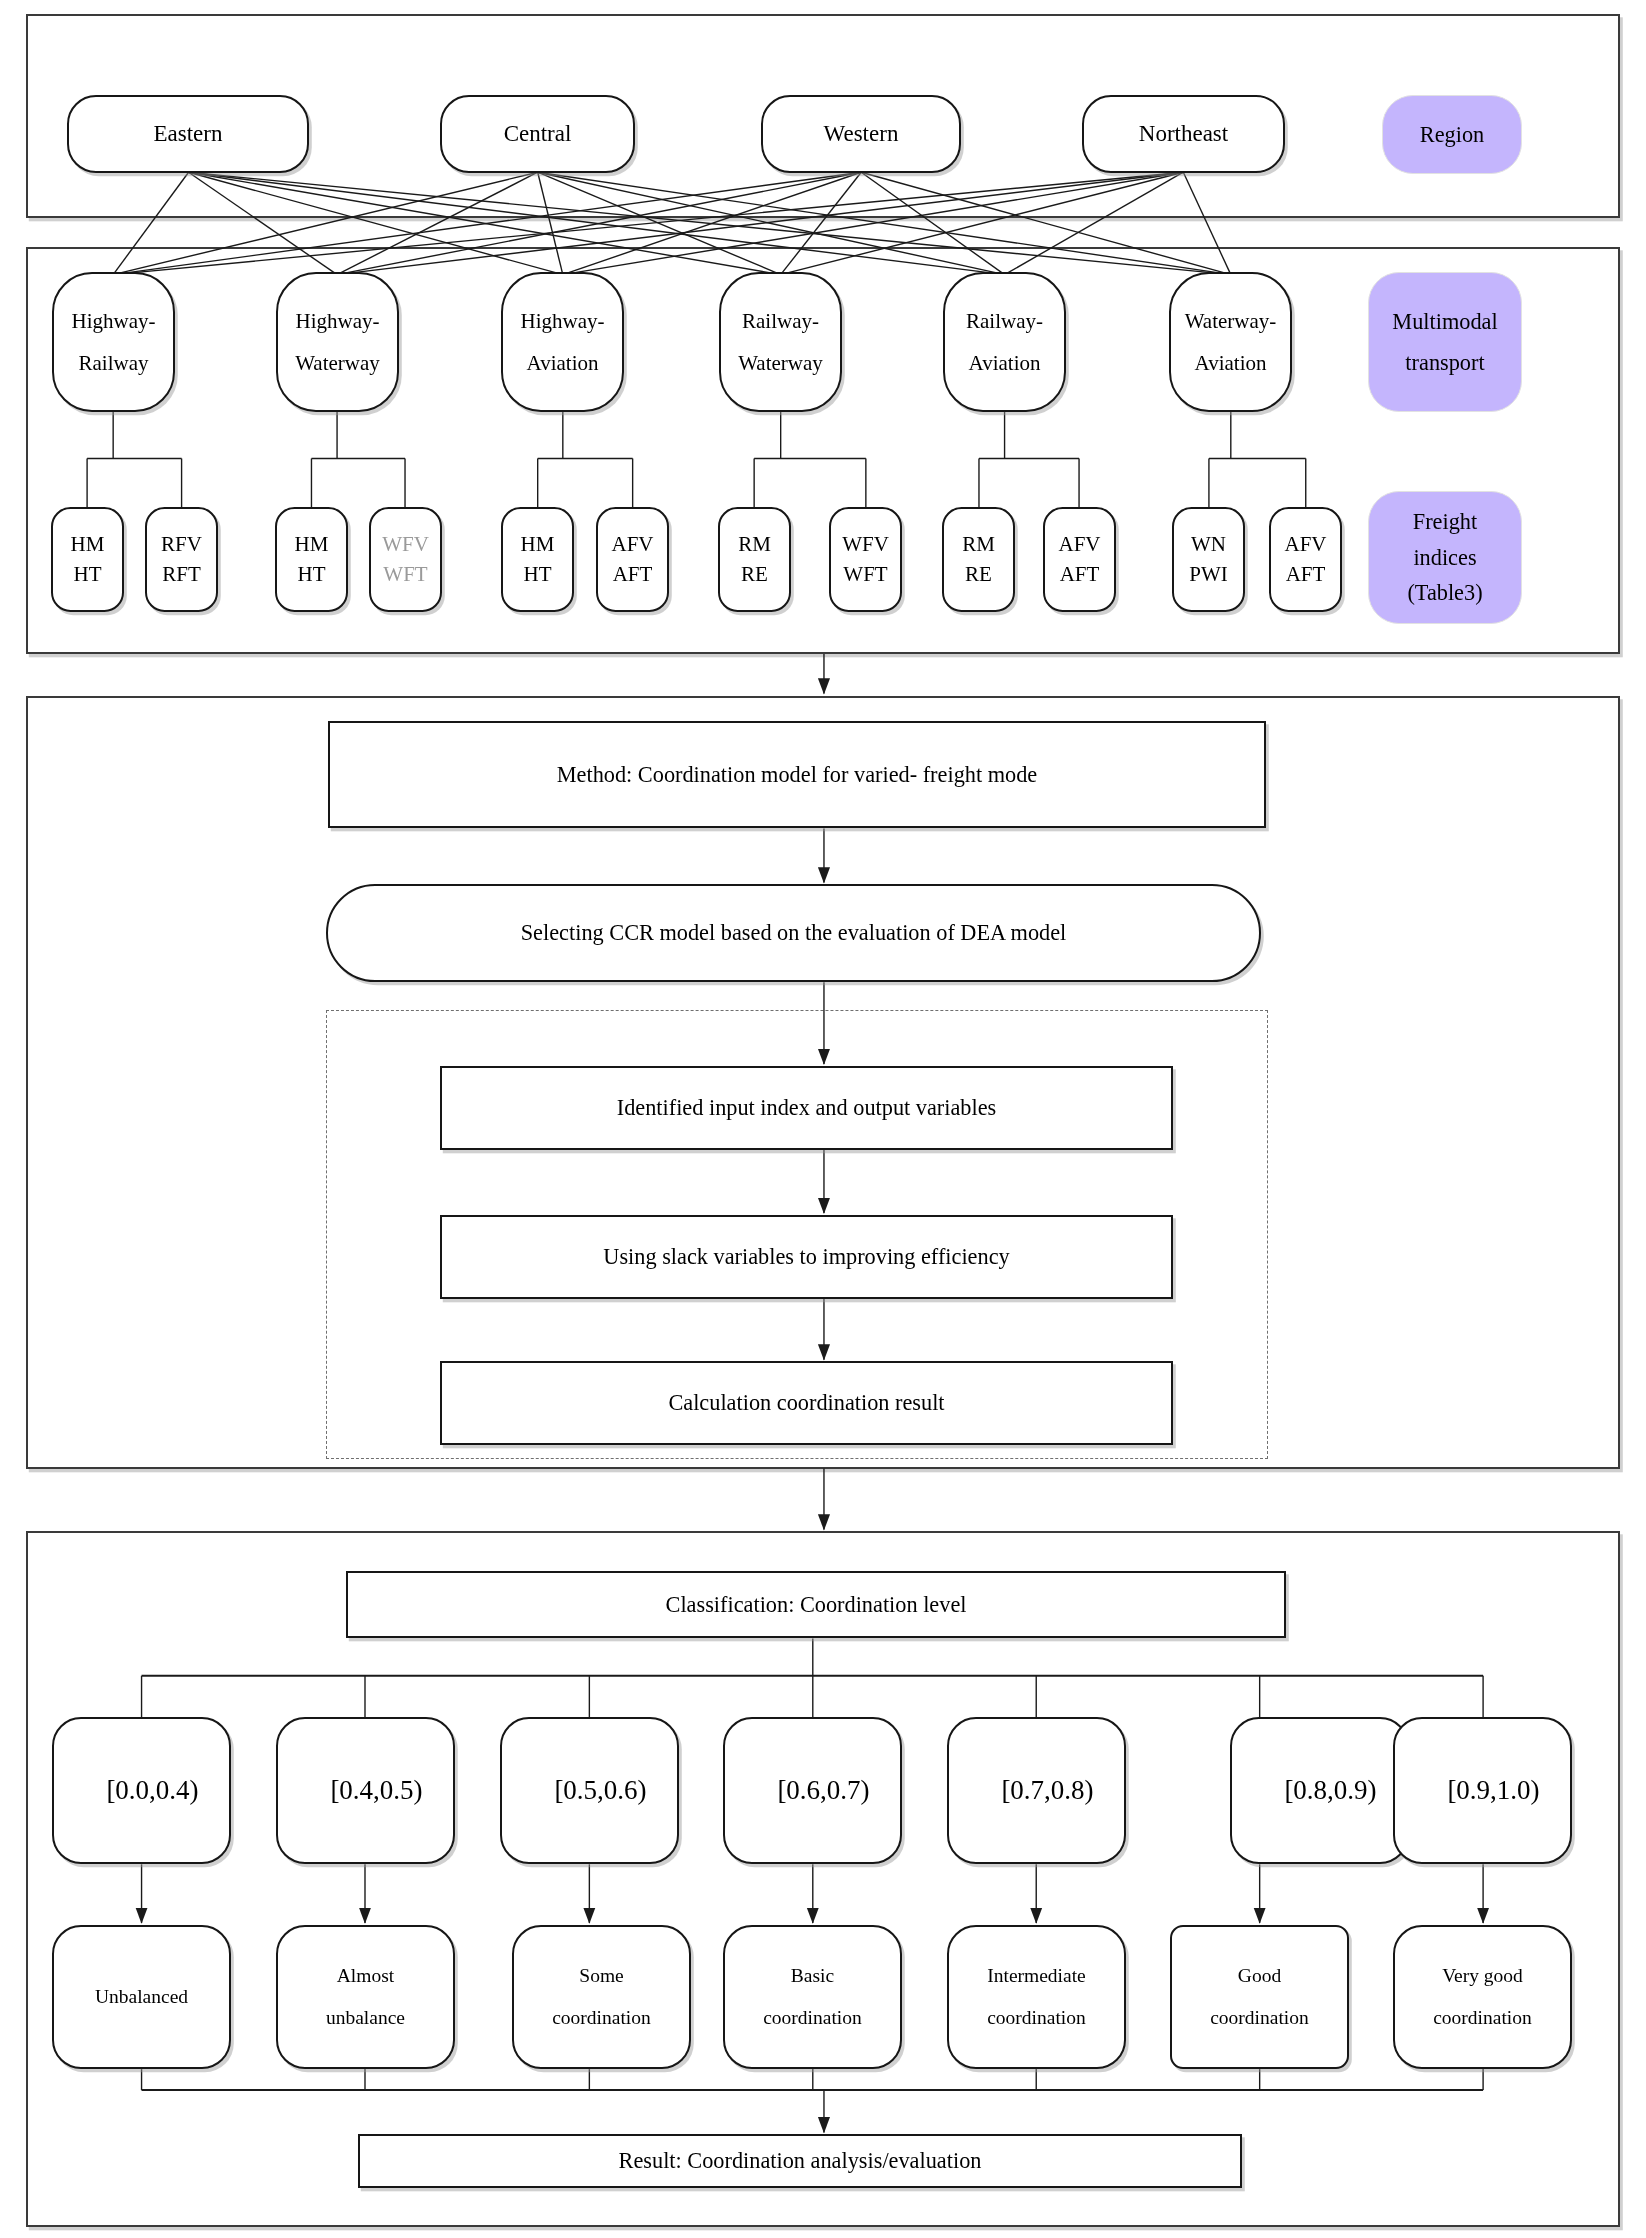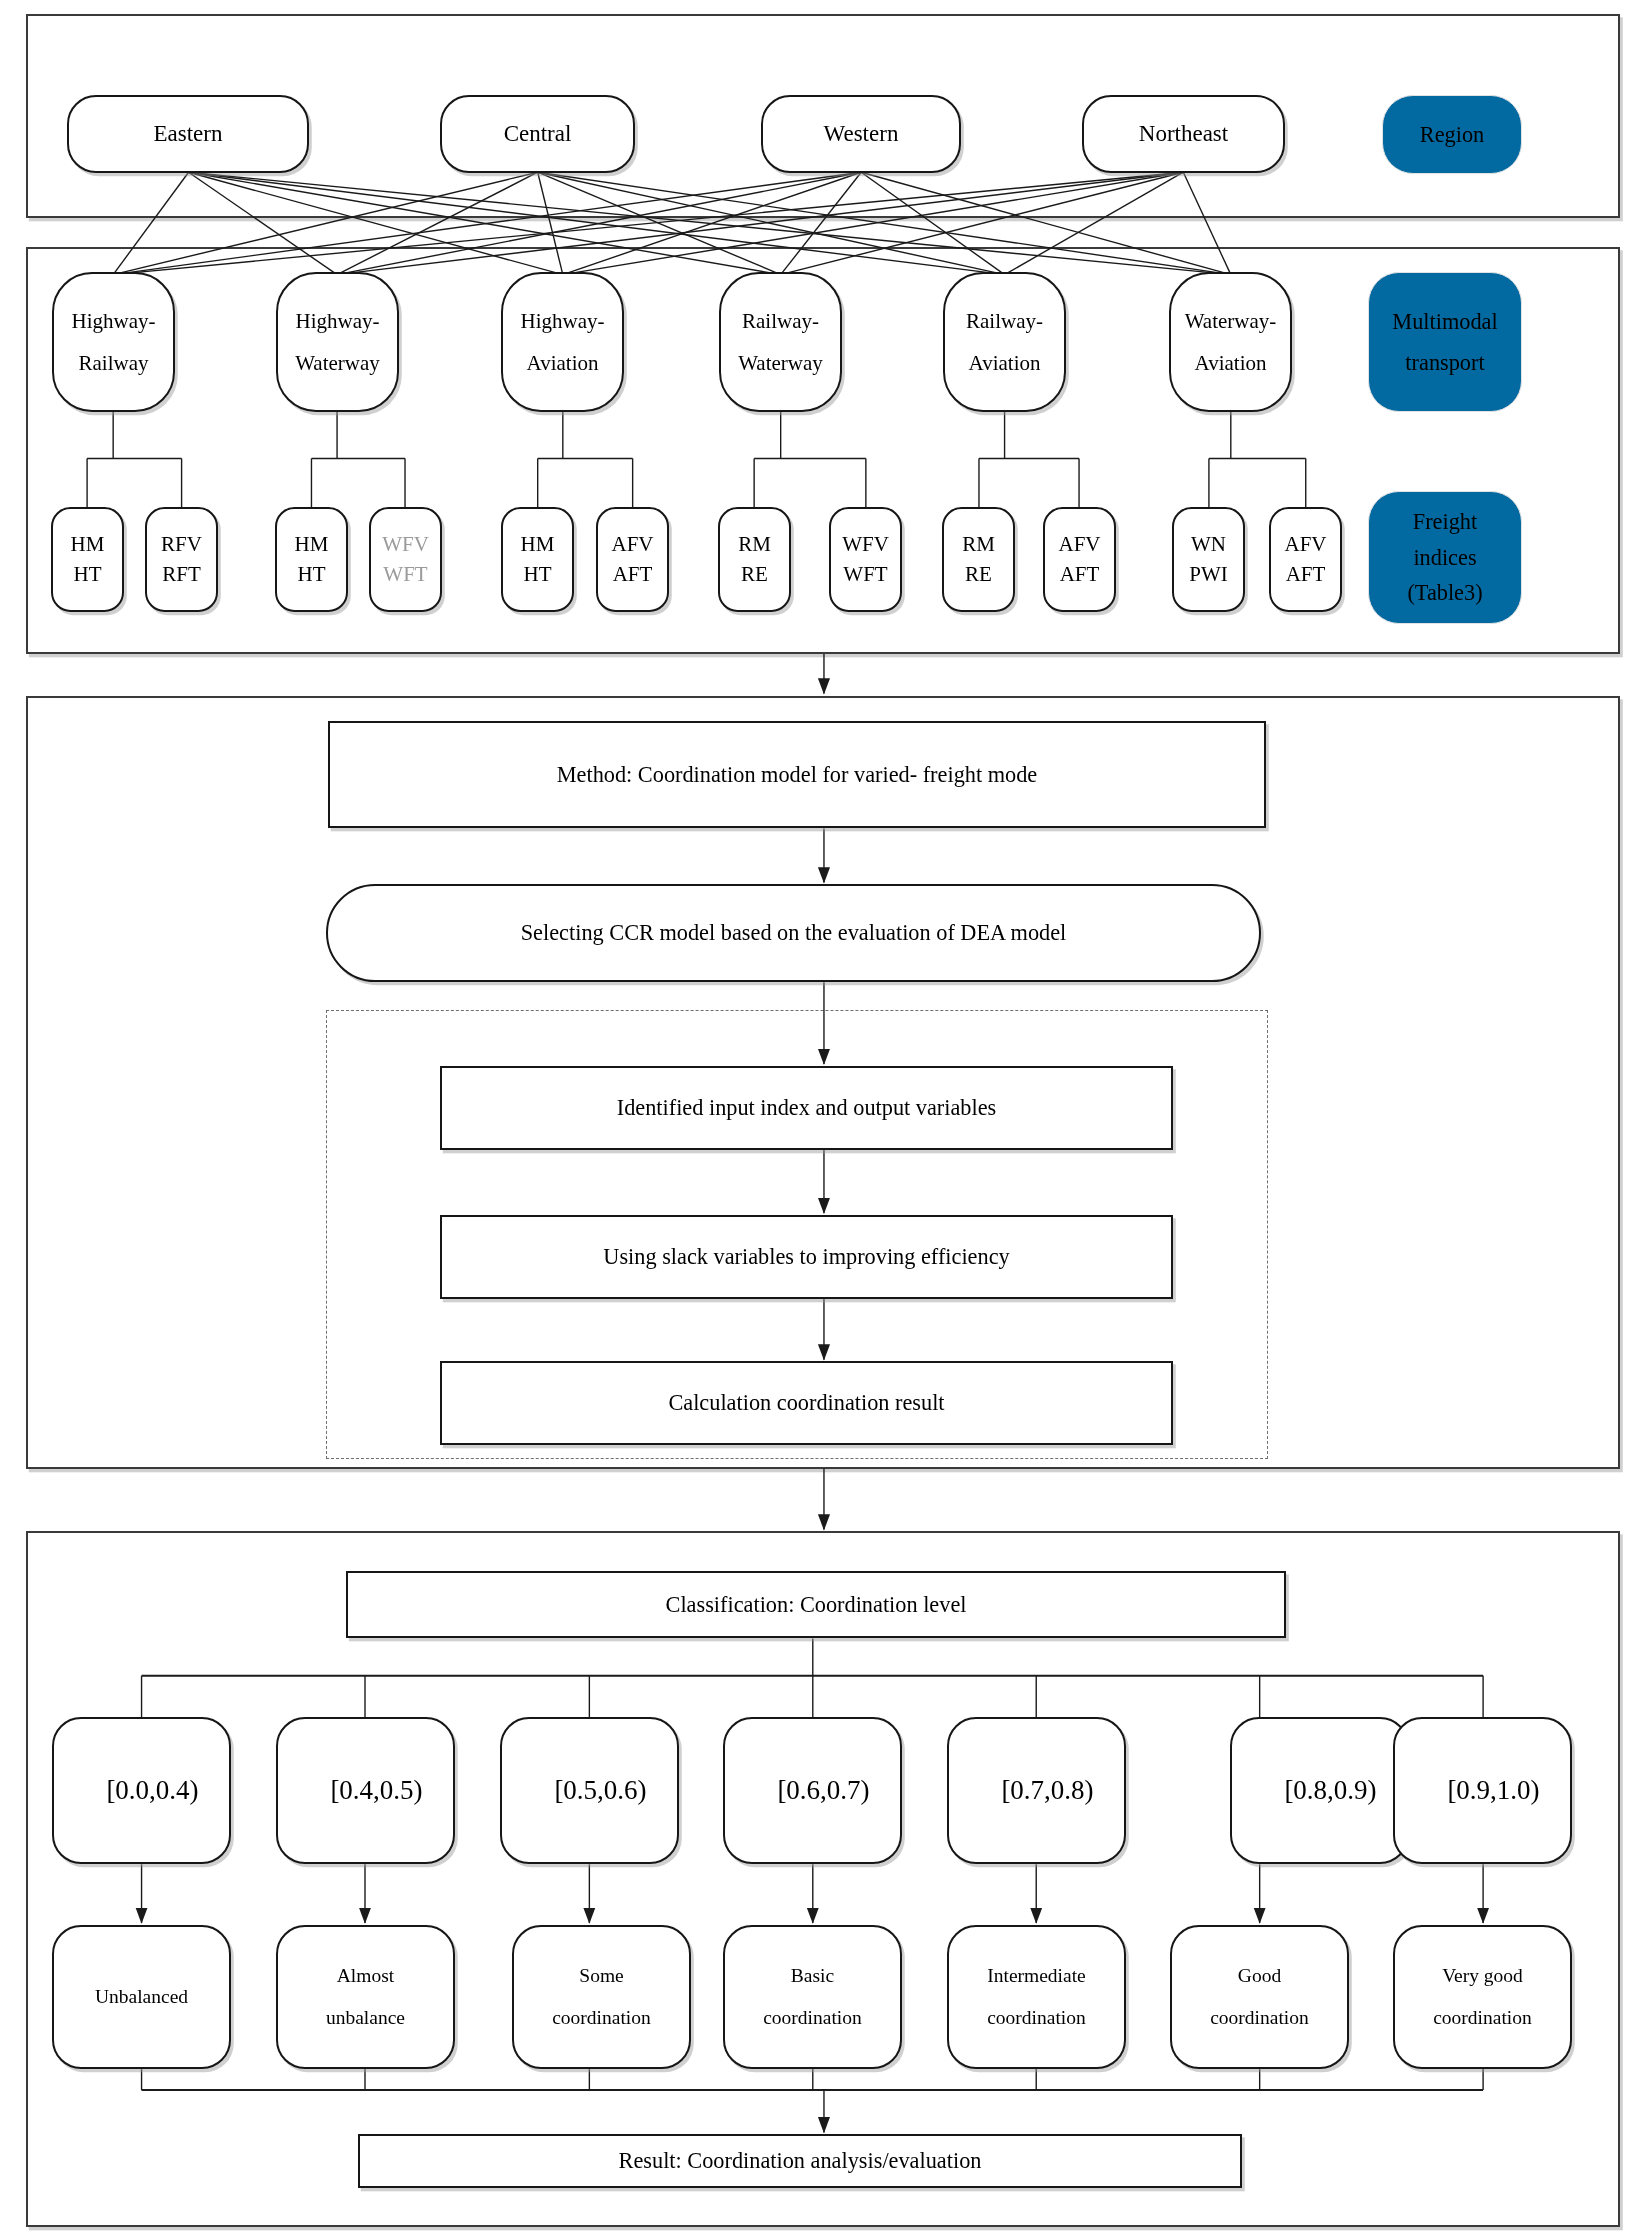--- a/index.html
+++ b/index.html
@@ -14,21 +14,21 @@
        box-shadow:2.8px 3.3px 0 rgba(150,150,150,.45);}
   .rbox{border-radius:29px;font-size:23px;}
   .mbox{border-radius:40px;font-size:21px;gap:20.5px;line-height:1.05;}
   .fbox{border-radius:19.5px;font-size:21px;gap:9.3px;line-height:1.0;}
   .gbox{border-radius:29px;font-size:27px;padding-left:22px;}
   .lbox{border-radius:29px;font-size:19.5px;gap:21.4px;line-height:1.05;}
   .rect{border-radius:0;font-size:22.3px;padding:0 14px;}
   .ccr{border-radius:54px;font-size:22.3px;}
   .muted span{color:#9a9a9a;}
   .sidelabel{position:absolute;z-index:3;display:flex;flex-direction:column;align-items:center;justify-content:center;
-             text-align:center;font-size:22.3px;gap:17.7px;line-height:1.05;background:#0369a1;
+             text-align:center;font-size:22.3px;gap:17.7px;line-height:1.05;background:#c4b5fd;
              border:1.9px solid #e2e2e2;border-radius:31px;box-sizing:border-box;}
 </style>
 </head>
 <body>
 
 <div class="canvas">
 
   <div class="container" style="left:25.6px;top:14px;width:1594px;height:204px;"></div>
   <div class="container" style="left:25.6px;top:247px;width:1594px;height:407px;"></div>
   <div class="container" style="left:25.6px;top:696px;width:1594px;height:773px;"></div>
@@ -248,21 +248,21 @@
         <span>coordination</span>
       </div>
       <div class="box lbox" style="left: 723px; top: 1925px; width: 179px; height: 144px;">
         <span>Basic</span>
         <span>coordination</span>
       </div>
       <div class="box lbox" style="left: 947px; top: 1925px; width: 179px; height: 144px;">
         <span>Intermediate</span>
         <span>coordination</span>
       </div>
-      <div class="box lbox" style="left: 1170px; top: 1925px; width: 179px; height: 144px;">
+      <div class="box lbox" style="left: 1170px; top: 1925px; width: 179px; height: 144px; border-radius: 13px;">
         <span>Good</span>
         <span>coordination</span>
       </div>
       <div class="box lbox" style="left: 1393px; top: 1925px; width: 179px; height: 144px;">
         <span>Very good</span>
         <span>coordination</span>
       </div>
     </div>
 
   <div class="sidelabel" style="left:1382px;top:95px;width:140px;height:79px;">

